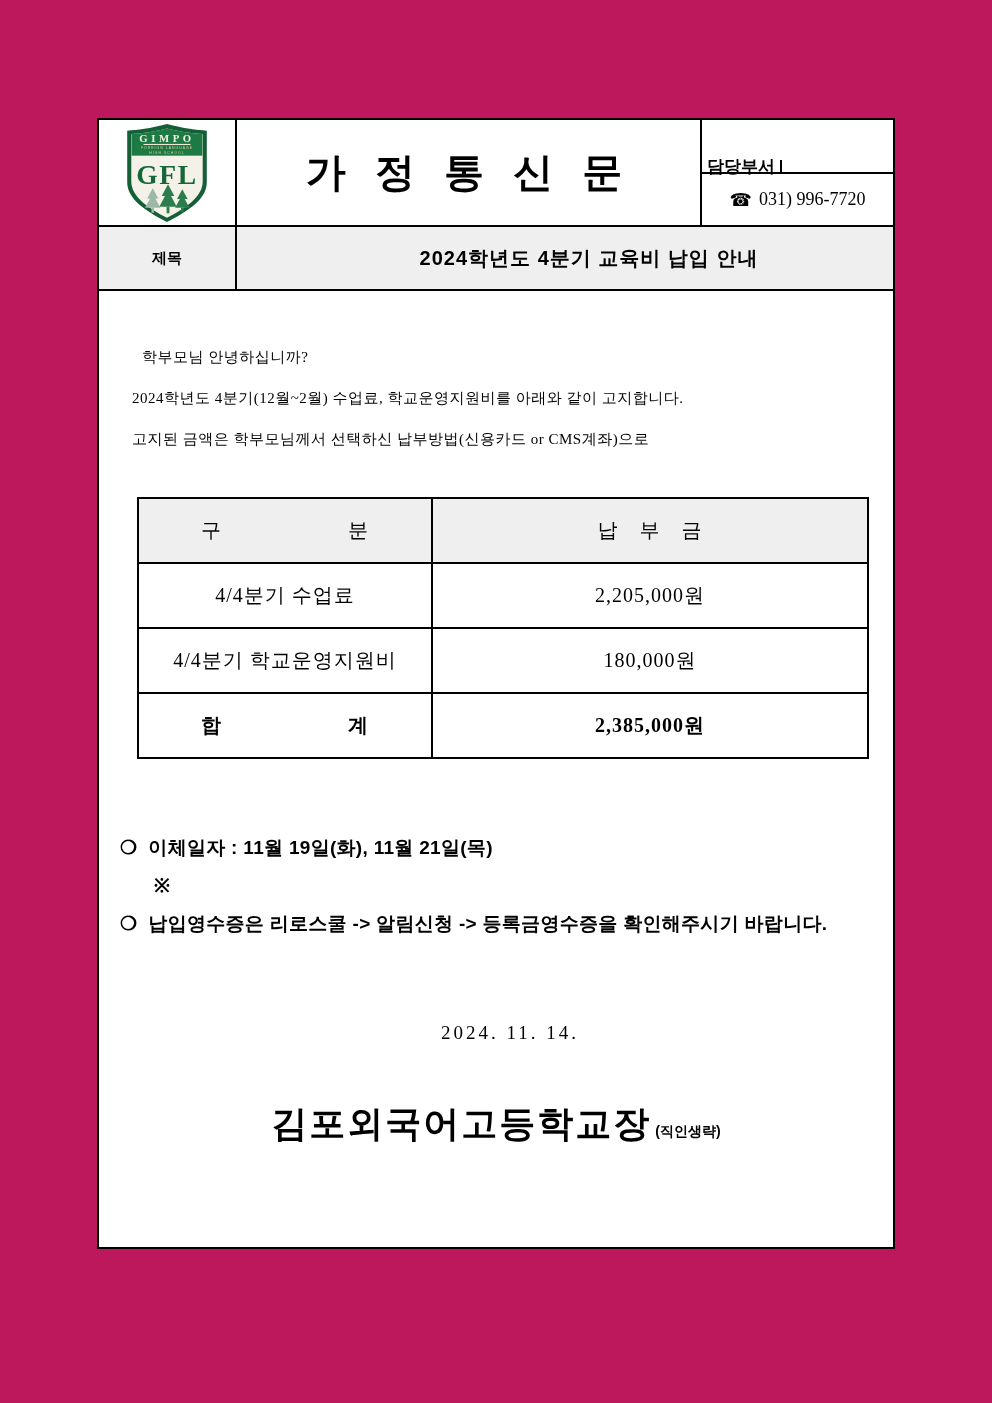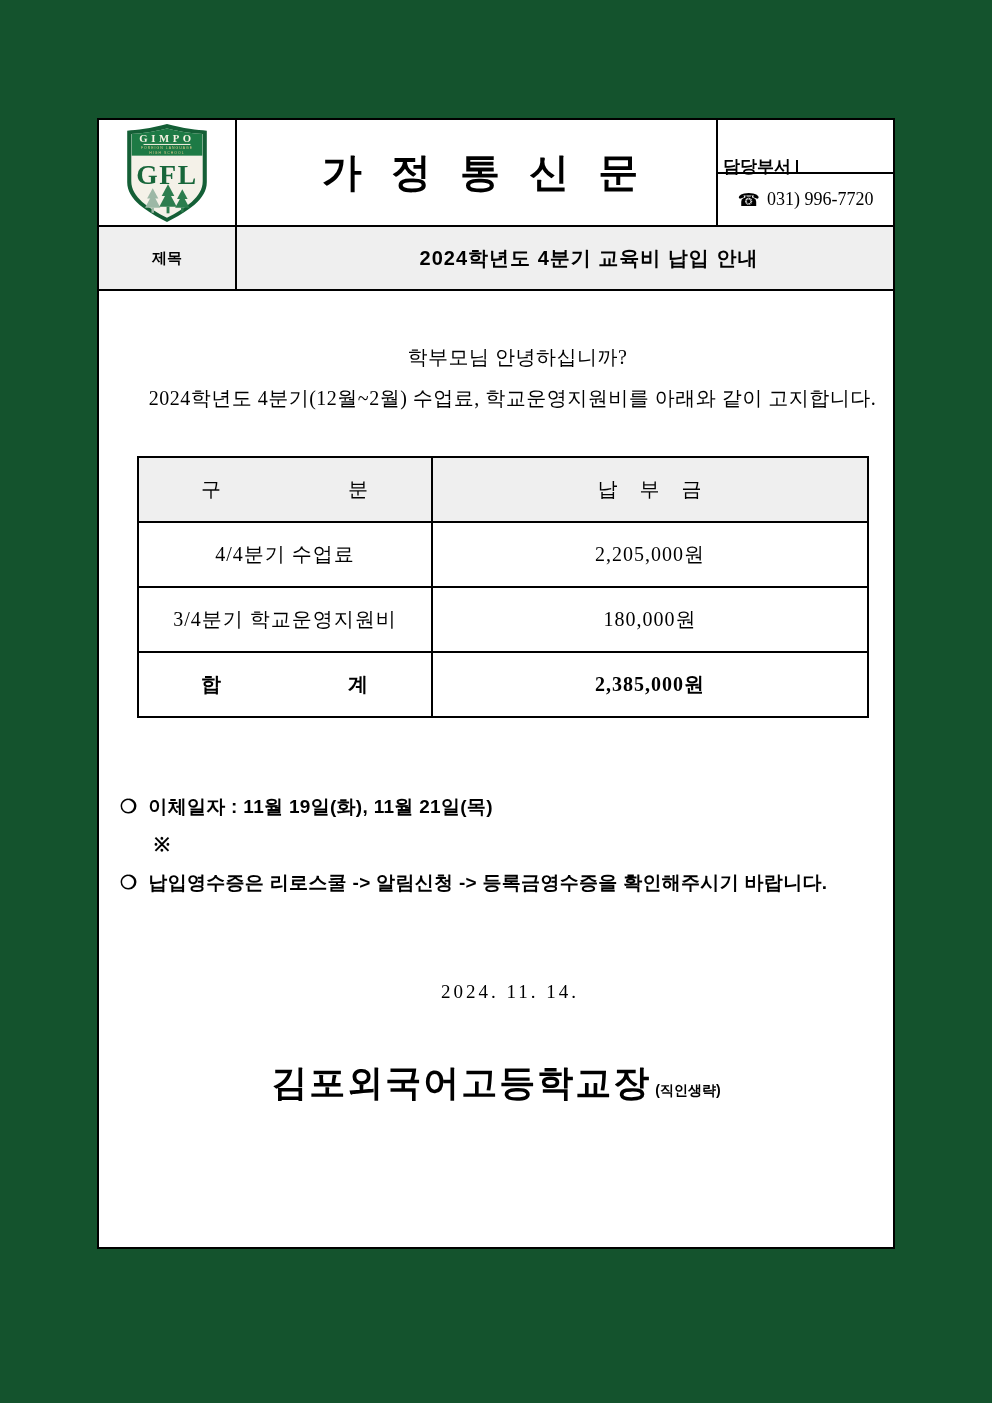--- a/index.html
+++ b/index.html
@@ -1,29 +1,29 @@
 <!DOCTYPE html>
 <html><head>
 <meta charset="utf-8">
 <style>
   * { margin:0; padding:0; box-sizing:border-box; }
   html,body { background:#ffffff; }
   .page {
-    position:relative; width:992px; height:1403px; background:#14532d;
+    position:relative; width:992px; height:1403px; background:#be185d;
     font-family:"Liberation Serif", serif; color:#000;
   }
   .document {
     position:absolute; left:97px; top:118px; width:798px; height:1131px;
     border:2px solid #000; background:#fff;
   }
 
   
   .header { display:flex; height:107px; border-bottom:2px solid #000; }
   .logo-cell { width:138px; border-right:2px solid #000; display:flex; align-items:center; justify-content:center; }
-  .title-cell { width:465px; border-right:2px solid #000; display:flex; align-items:center; justify-content:center;margin-left:16px; }
+  .title-cell { width:465px; border-right:2px solid #000; display:flex; align-items:center; justify-content:center; }
   .h-title {
     font-family:"Liberation Sans", sans-serif; font-weight:900; font-size:40px;
     letter-spacing:9px; white-space:nowrap;
   }
   .contact-cell { flex:1; display:flex; flex-direction:column; }
   .contact-top { height:54px; border-bottom:2px solid #000; display:flex; }
   .dept-label {
     width:80px; border-right:2px solid #000; display:flex; align-items:center; justify-content:center;
     font-family:"Liberation Sans", sans-serif; font-weight:600; font-size:17px;margin-top:40px;
   }
@@ -42,21 +42,21 @@
     width:138px; border-right:2px solid #000; display:flex; align-items:center; justify-content:center;
     font-family:"Liberation Sans", sans-serif; font-weight:700; font-size:15px;
   }
   .subject-value {
     flex:1; display:flex; align-items:center; justify-content:center;
     font-family:"Liberation Sans", sans-serif; font-weight:700; font-size:20px; letter-spacing:1px;padding-left:48px;
   }
 
   
   .docbody { position:relative; }
-  .paragraphs { margin:46px 0 0 33px; font-size:20px; line-height:41px; letter-spacing:0.5px;text-align:center; }
+  .paragraphs { margin:46px 0 0 33px; font-size:15px; line-height:41px; letter-spacing:0.5px; }
   .para.indent { padding-left:10px; }
 
   .fee-table {
     margin:37px 0 0 38px; width:730px; border-collapse:collapse;
     font-size:20px; table-layout:fixed;
   }
   .fee-table th, .fee-table td {
     border:2px solid #000; height:65px; text-align:center; vertical-align:middle;
     font-weight:normal; letter-spacing:1px;
   }
@@ -135,38 +135,39 @@
     <div class="subject-row">
       <div class="subject-label">제목</div>
       <div class="subject-value">2024학년도 4분기 교육비 납입 안내</div>
     </div>
 
     <div class="docbody">
 
       <div class="paragraphs">
         <div class="para indent">학부모님 안녕하십니까?</div>
         <div class="para">2024학년도 4분기(12월~2월) 수업료, 학교운영지원비를 아래와 같이 고지합니다.</div>
+        <div class="para">고지된 금액은 학부모님께서 선택하신 납부방법(신용카드 or CMS계좌)으로</div>
       </div>
 
       <table class="fee-table">
         <colgroup>
             <col style="width:294px">
             <col style="width:436px">
           </colgroup>
         <tbody>
           <tr>
             <th>구　　　　　　분</th>
             <th>납　부　금</th>
           </tr>
           <tr>
             <td>4/4분기 수업료</td>
             <td>2,205,000원</td>
           </tr>
           <tr>
-            <td>3/4분기 학교운영지원비</td>
+            <td>4/4분기 학교운영지원비</td>
             <td>180,000원</td>
           </tr>
           <tr class="total">
             <td>합　　　　　　계</td>
             <td>2,385,000원</td>
           </tr>
         </tbody>
       </table>
 
       <div class="notes">

